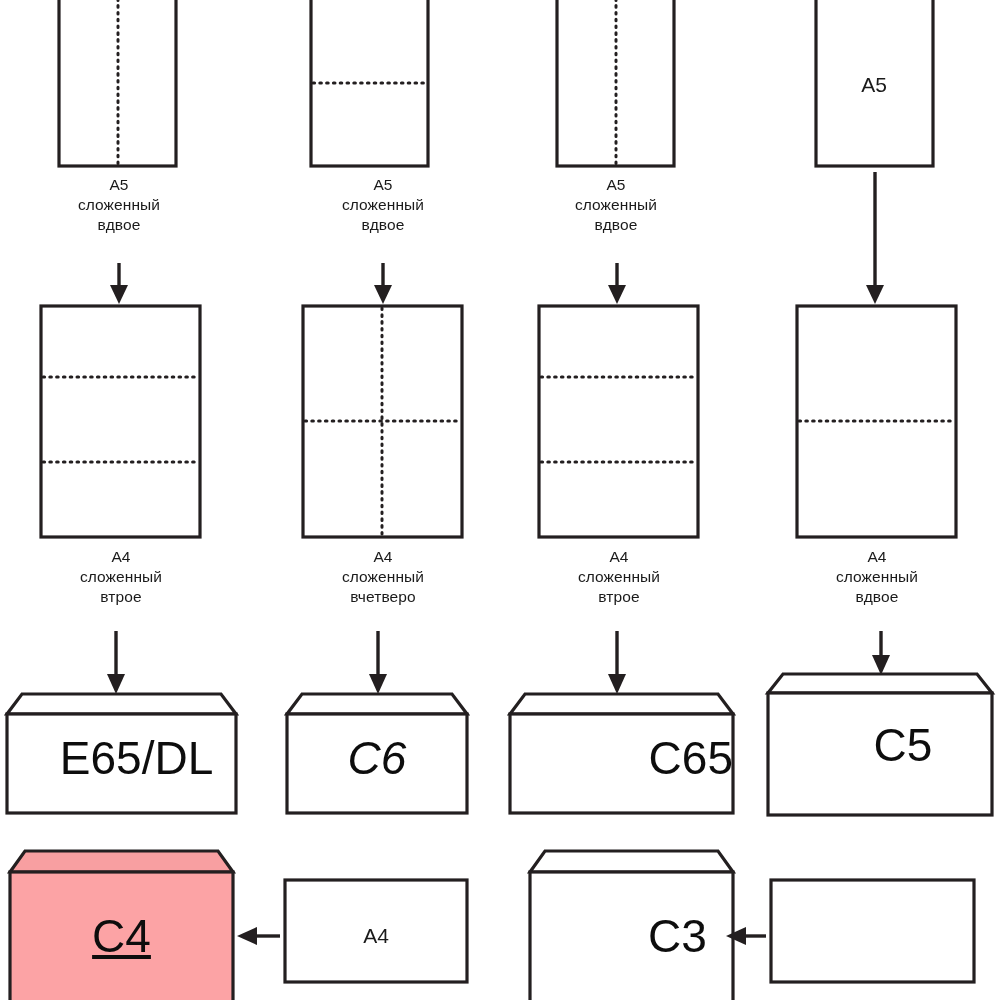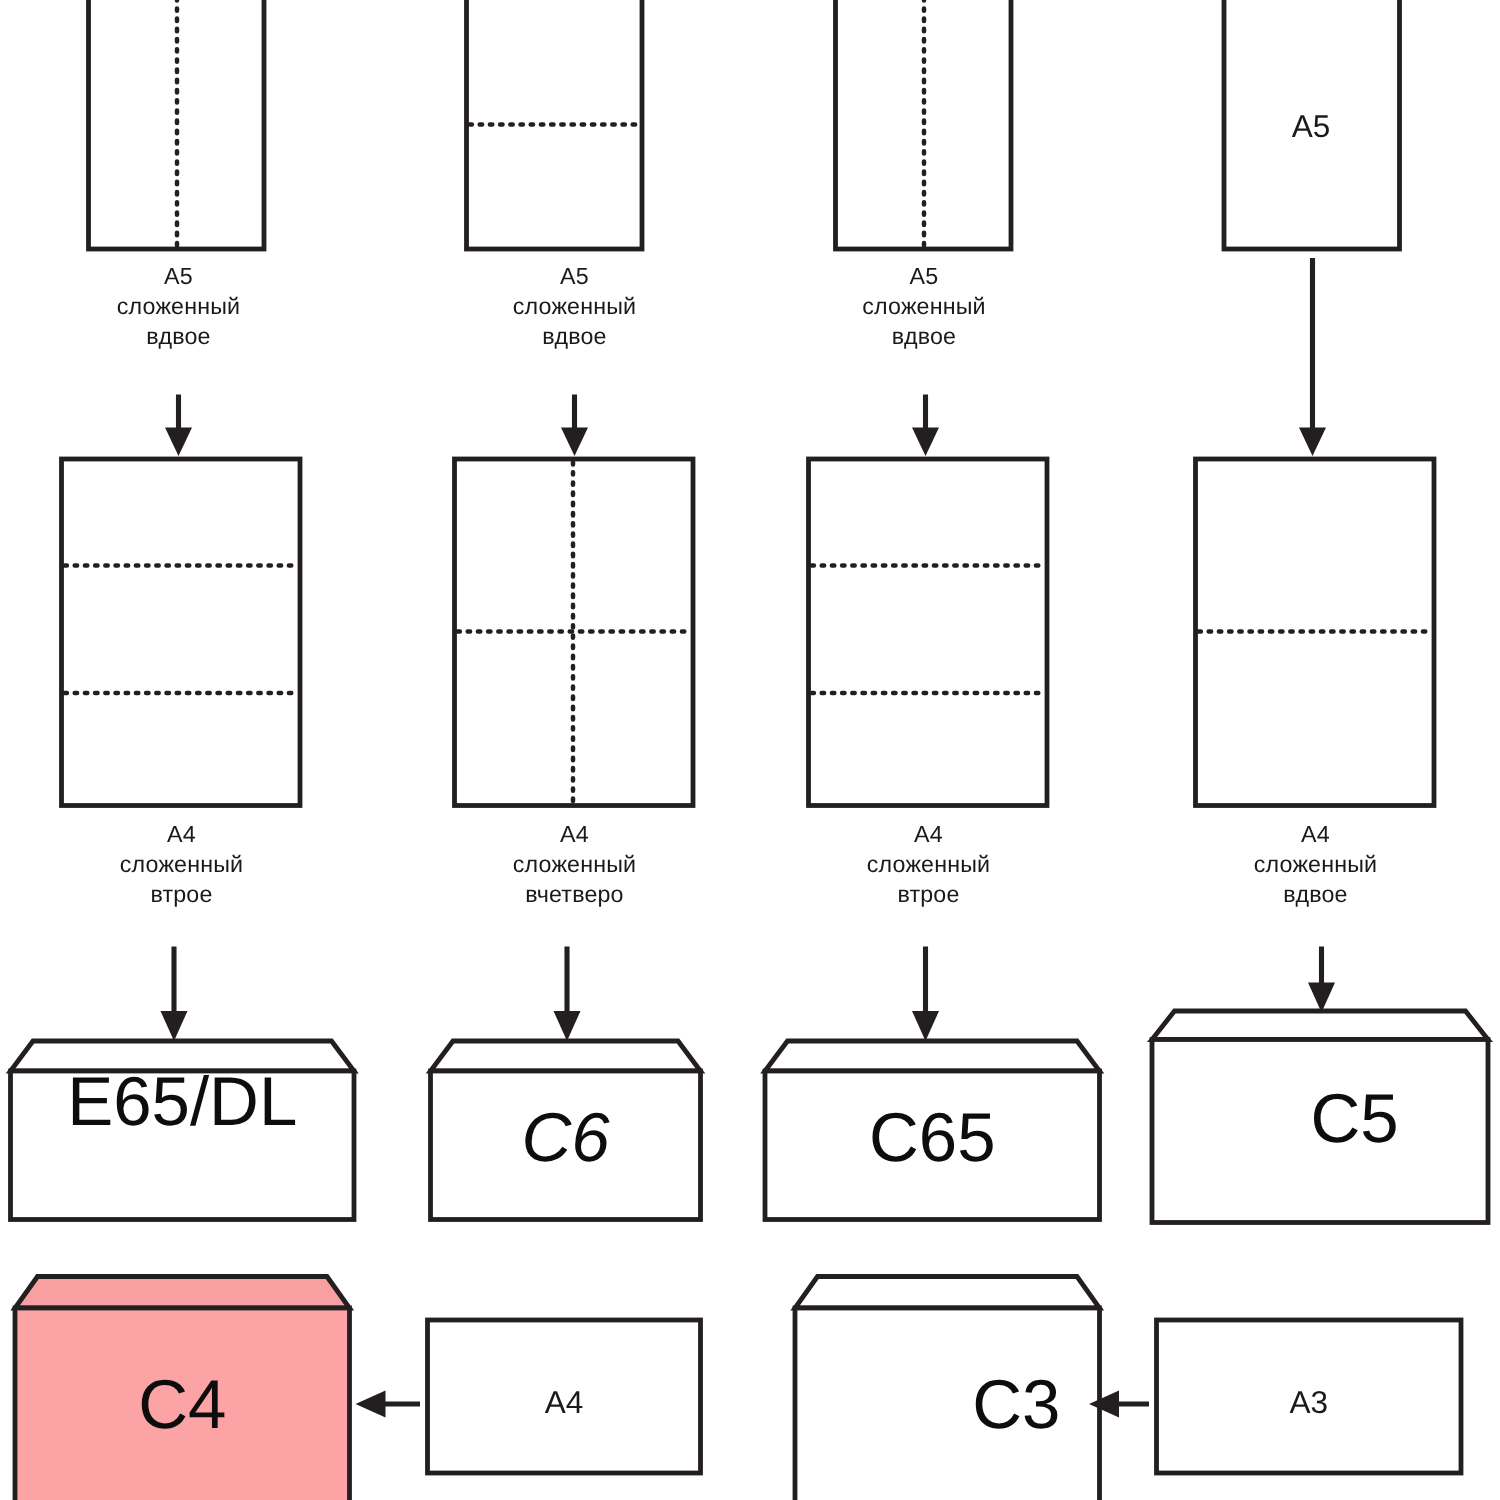--- a/index.html
+++ b/index.html
@@ -243,23 +243,22 @@
   <div class="lbl" style="left:298px; top:547px; width:170px;">A4
 сложенный
 вчетверо</div>
   <div class="lbl" style="left:534px; top:547px; width:170px;">A4
 сложенный
 втрое</div>
   <div class="lbl" style="left:792px; top:547px; width:170px;">A4
 сложенный
 вдвое</div>
 
-  <div class="big" style="left:7px; top:711px; width:229px;">E65/DL</div>
+  <div class="big" style="left:7px; top:735px; width:229px;padding-left:15px;">E65/DL</div>
   <div class="big" style="left:287px; top:735px; width:180px;font-style:italic;">C6</div>
-  <div class="big" style="left:510px; top:735px; width:223px;">C65</div>
+  <div class="big" style="left:510px; top:735px; width:223px;text-align:right;">C65</div>
   <div class="big" style="left:768px; top:722px; width:224px;padding-left:23px;">C5</div>
 
-  <div class="big" style="left:10px; top:913px; width:223px;">C4</div>
+  <div class="big" style="left:10px; top:913px; width:223px;text-decoration:underline;">C4</div>
   <div class="mid" style="left:285px; top:925px; width:182px;">A4</div>
   <div class="big" style="left:530px; top:913px; width:203px;padding-left:46px;">C3</div>
-  <div class="mid" style="left:771px; top:925px; width:203px;">A3</div>
 
 </div>
 
 </body></html>

